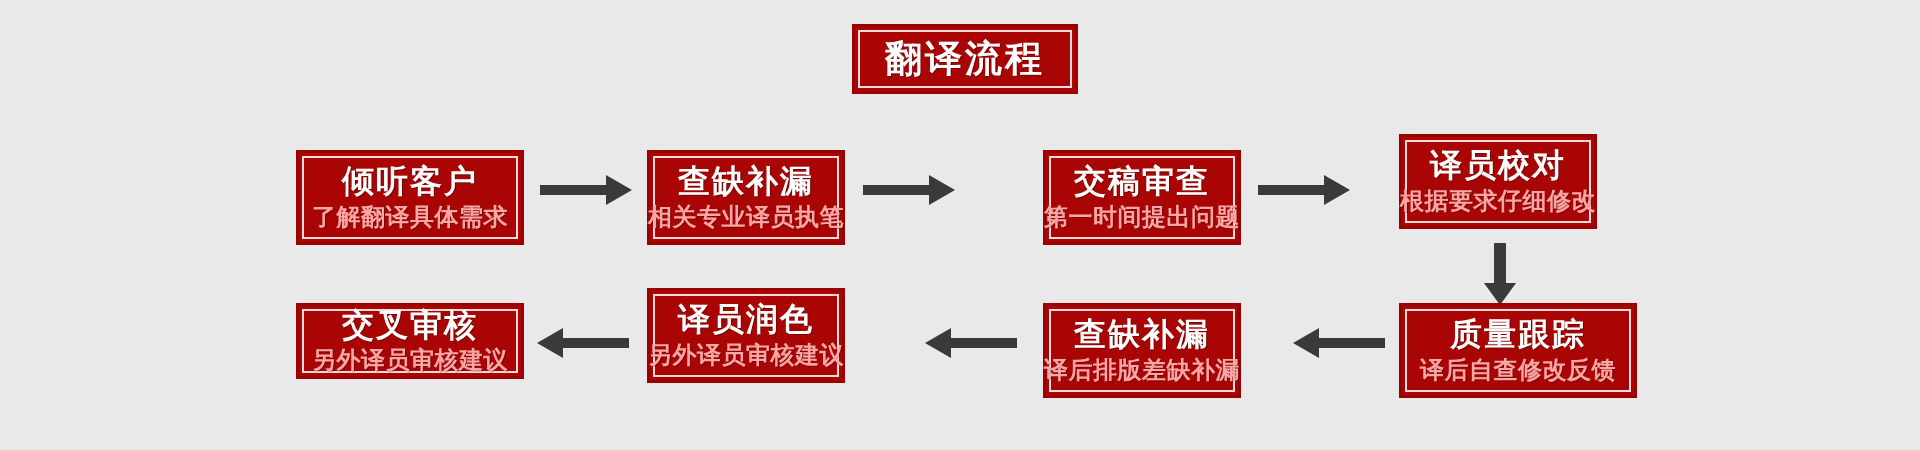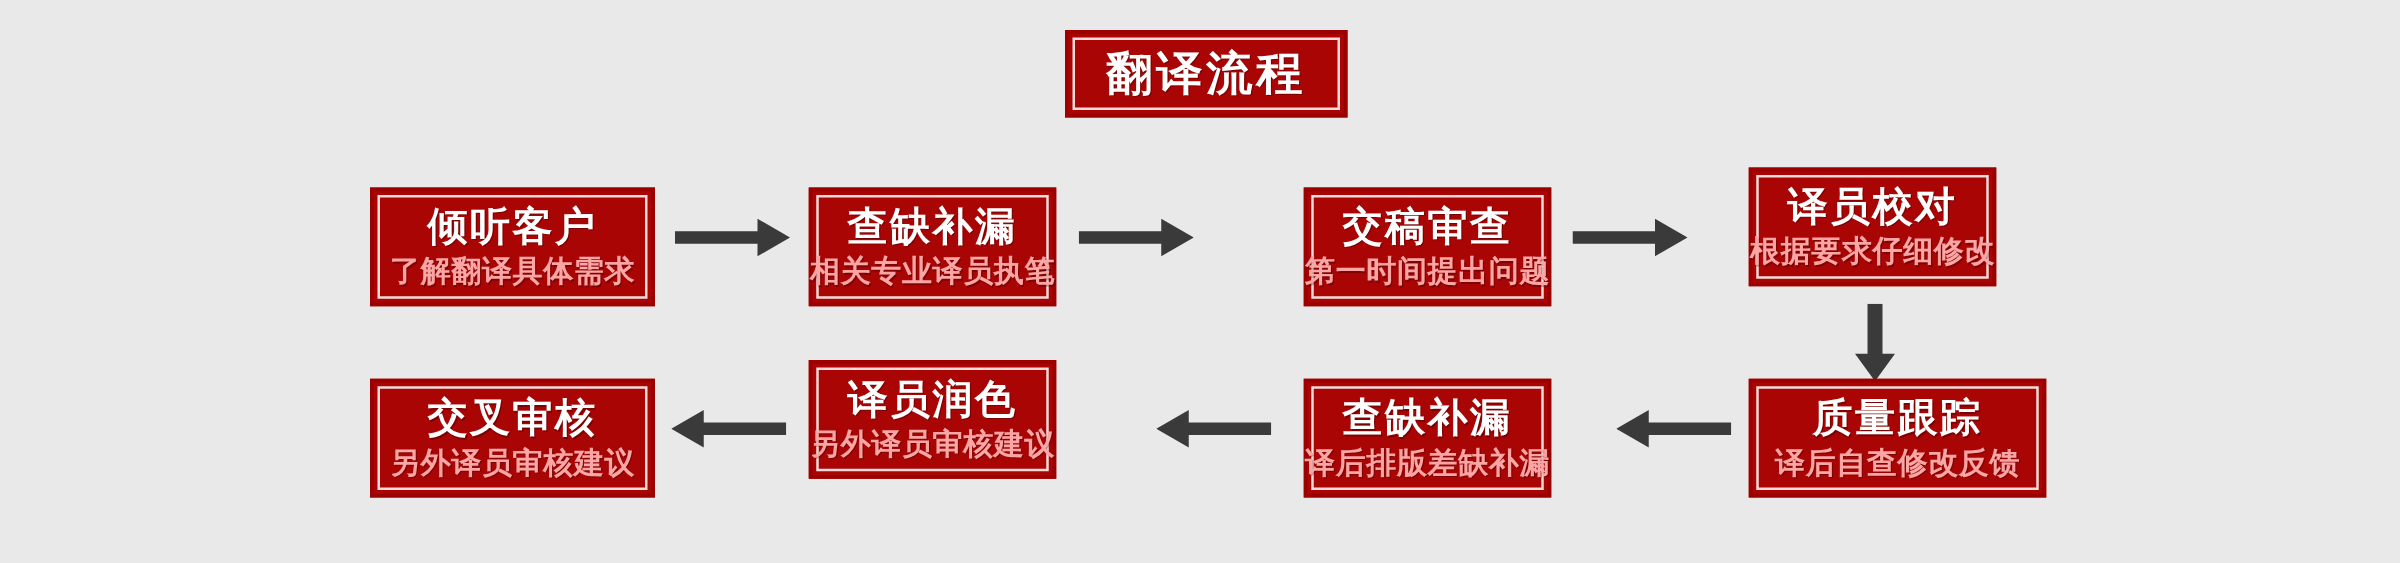--- a/index.html
+++ b/index.html
@@ -180,20 +180,20 @@
       <div class="subline">另外译员审核建议</div>
     </div>
   </div>
 
   <div class="arrow" style="left:537px; top:325px; width:92px; height:36px;">
     <svg width="92" height="36" viewBox="0 0 92 36" aria-hidden="true">
       <path d="M92 13 L26 13 L26 3 L0 18 L26 33 L26 23 L92 23 Z" fill="#3a3a3a"></path>
     </svg>
   </div>
 
-  <div class="node" style="left:296px; top:303px; width:228px; height:95px;">
+  <div class="node" style="left:296px; top:303px; width:228px; height:76px;">
     <div class="inner">
       <div class="headline">交叉审核</div>
       <div class="subline">另外译员审核建议</div>
     </div>
   </div>
 
 </div>
 
 </body></html>

